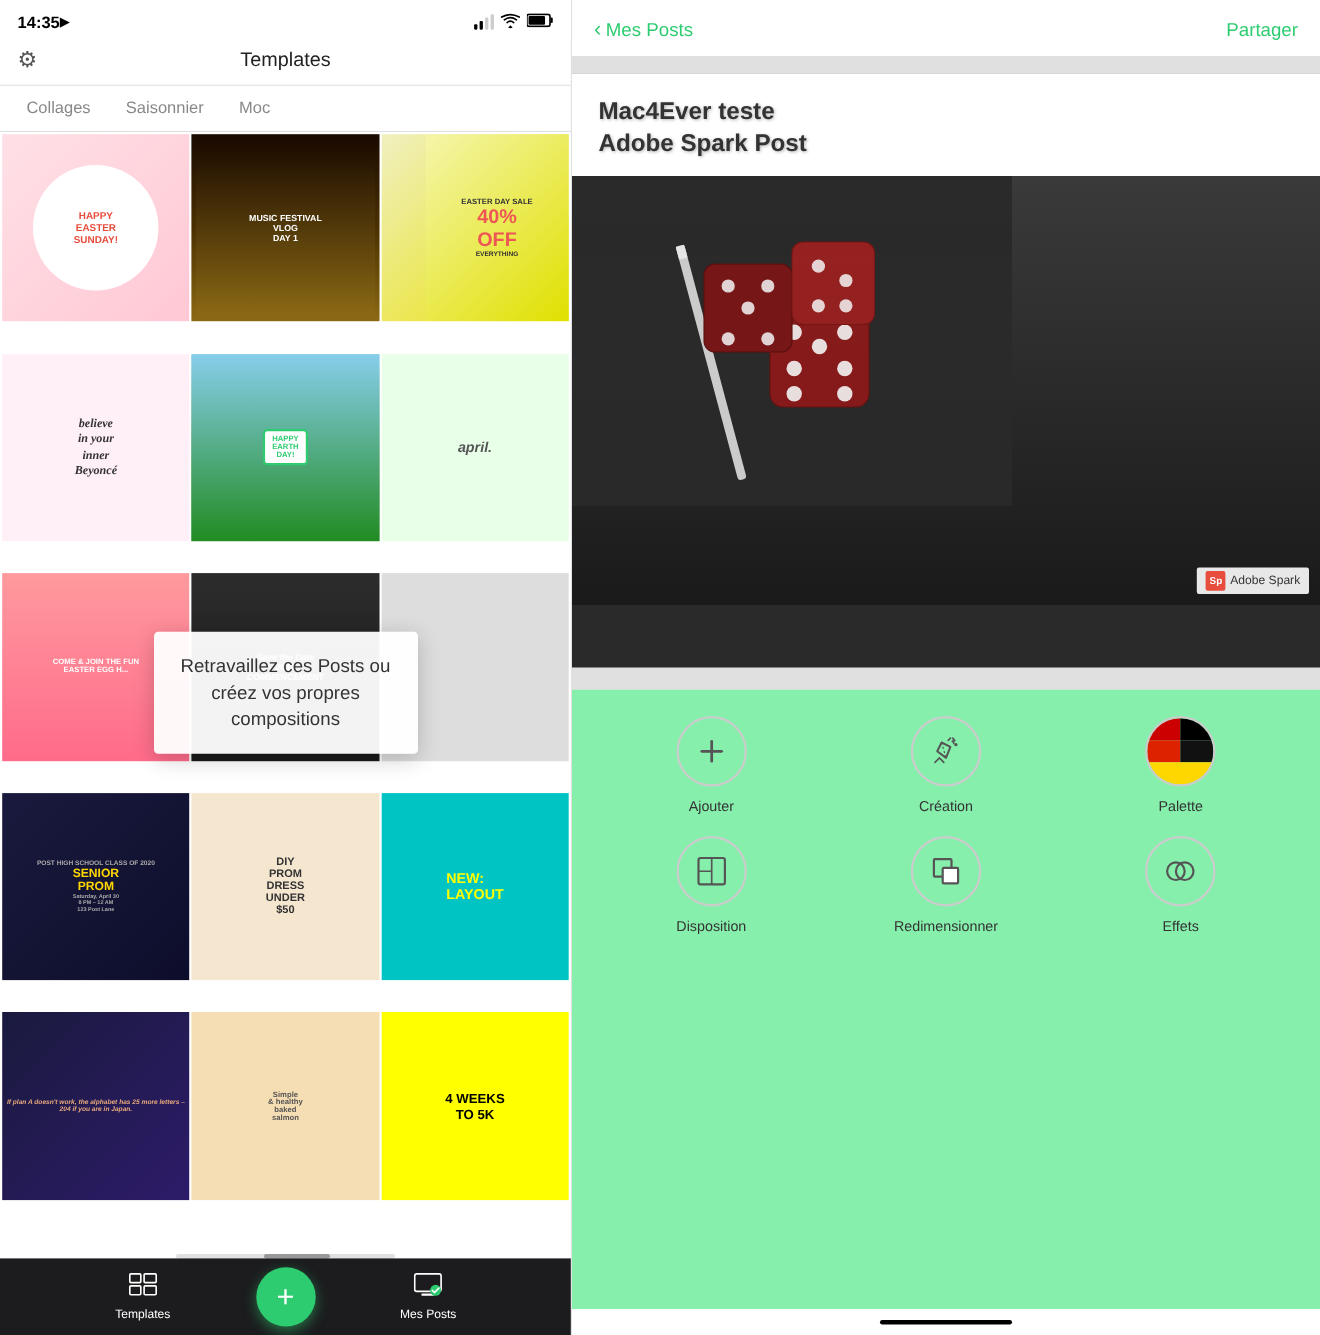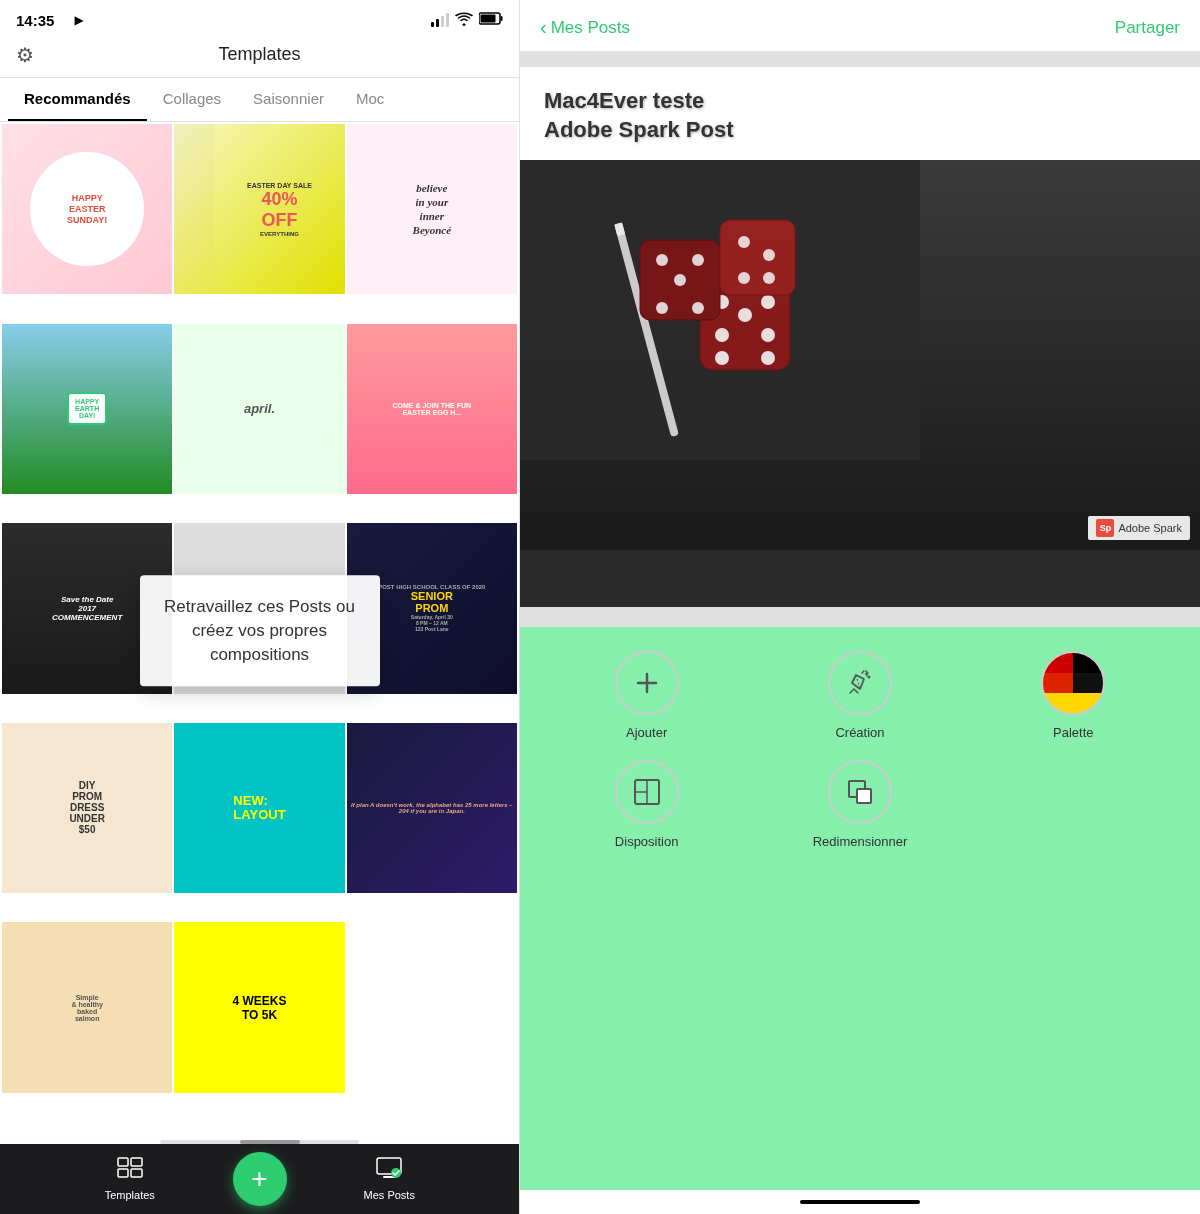--- a/index.html
+++ b/index.html
@@ -387,21 +387,21 @@
       background: #999;
       border-radius: 2px;
     }
   </style>
 </head>
 <body>
 
 <div class="left-panel">
 
   <div class="status-bar">
-    <div style="display:flex;align-items:center;gap:20px;">
+    <div style="display:flex;align-items:center;gap:0;">
       <span class="status-time">14:35</span>
       <span style="font-size:12px;">▶</span>
     </div>
     <div class="status-icons">
       <div class="signal-bars">
         <div class="signal-bar" style="height:5px;"></div>
         <div class="signal-bar" style="height:8px;"></div>
         <div class="signal-bar" style="height:11px;background:#ccc;"></div>
         <div class="signal-bar" style="height:14px;background:#ccc;"></div>
       </div>
@@ -422,33 +422,39 @@
       </span>
     </div>
   </div>
 
   <div class="header">
     <span class="header-settings">⚙</span>
     <span class="header-title">Templates</span>
   </div>
 
   <div class="tabs">
-    <div class="tab active">Recommandés</div>
     <div class="tab">Collages</div>
     <div class="tab">Saisonnier</div>
     <div class="tab">Moc</div>
   </div>
 
   <div class="grid-container">
     <div class="template-grid">
 
       <div class="template-cell tpl-easter">
         <div class="template-cell-inner" style="flex-direction:column;">
           <div style="background:#fff;border-radius:50%;width:70%;aspect-ratio:1;display:flex;align-items:center;justify-content:center;">
             <span style="font-size:9px;font-weight:900;color:#e74c3c;text-align:center;line-height:1.2;">HAPPY<br>EASTER<br>SUNDAY!</span>
+          </div>
+        </div>
+      </div>
+      <div class="template-cell tpl-festival">
+        <div class="template-cell-inner" style="flex-direction:column;">
+          <div style="background:linear-gradient(180deg,#1a0a00,#8B6914);width:100%;height:100%;display:flex;align-items:center;justify-content:center;">
+            <span style="font-size:8px;font-weight:700;color:#fff;text-align:center;">MUSIC FESTIVAL<br>VLOG<br>DAY 1</span>
           </div>
         </div>
       </div>
       <div class="template-cell tpl-sale">
         <div class="template-cell-inner" style="background:linear-gradient(135deg,#f5f5aa,#e0e000);flex-direction:column;">
           <span style="font-size:7px;color:#333;text-align:center;">EASTER DAY SALE</span>
           <span style="font-size:18px;font-weight:900;color:#e55;text-align:center;">40%<br>OFF</span>
           <span style="font-size:6px;color:#333;text-align:center;">EVERYTHING</span>
         </div>
       </div>
@@ -688,20 +694,29 @@
       <div class="action-item">
         <div class="action-icon-circle">
           <svg width="30" height="30" viewBox="0 0 30 30">
             <rect x="4" y="4" width="16" height="16" rx="1" stroke="#555" stroke-width="2" fill="none"></rect>
             <rect x="12" y="12" width="14" height="14" rx="1" stroke="#555" stroke-width="2" fill="white"></rect>
           </svg>
         </div>
         <span class="action-label">Redimensionner</span>
       </div>
 
+      <div class="action-item">
+        <div class="action-icon-circle">
+          <svg width="32" height="32" viewBox="0 0 32 32">
+            <circle cx="12" cy="16" r="8" stroke="#555" stroke-width="2" fill="none"></circle>
+            <circle cx="20" cy="16" r="8" stroke="#555" stroke-width="2" fill="none"></circle>
+          </svg>
+        </div>
+        <span class="action-label">Effets</span>
+      </div>
 
     </div>
   </div>
 
   <div class="home-indicator">
     <div class="home-bar"></div>
   </div>
 
 </div>
 

